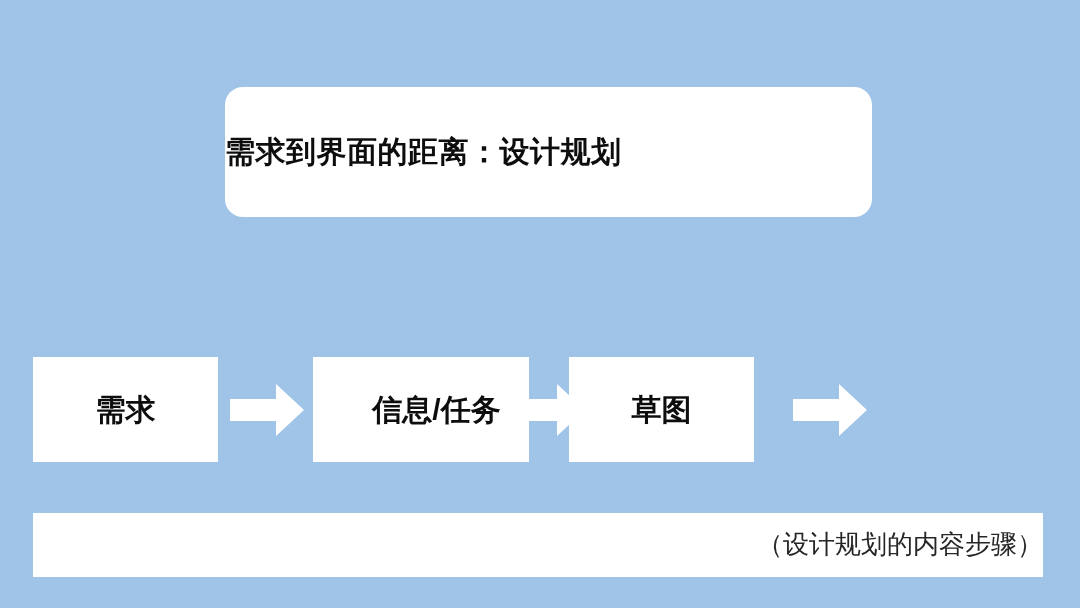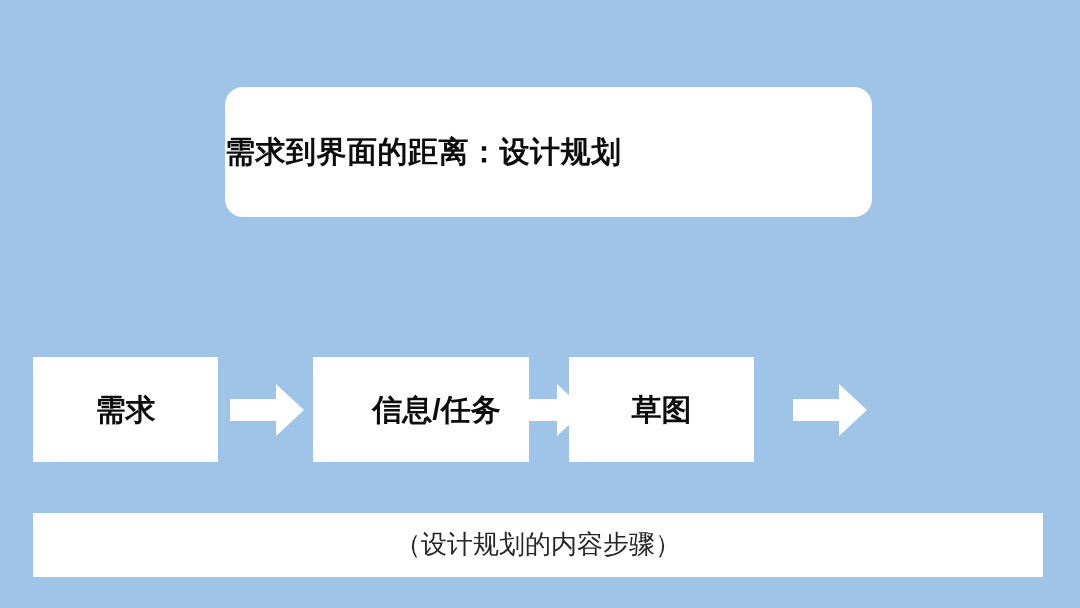--- a/index.html
+++ b/index.html
@@ -86,21 +86,21 @@
   
   .caption-bar {
     position: absolute;
     left: 33px;
     top: 513px;
     width: 1010px;
     height: 64px;
     background: #ffffff;
     display: flex;
     align-items: center;
-    justify-content: center;
+    justify-content: flex-end;
   }
   .caption-text {
     font-size: 26px;
     font-weight: normal;
     color: #262626;
     white-space: nowrap;
     line-height: 1.2;
   }
 </style>
 </head>

